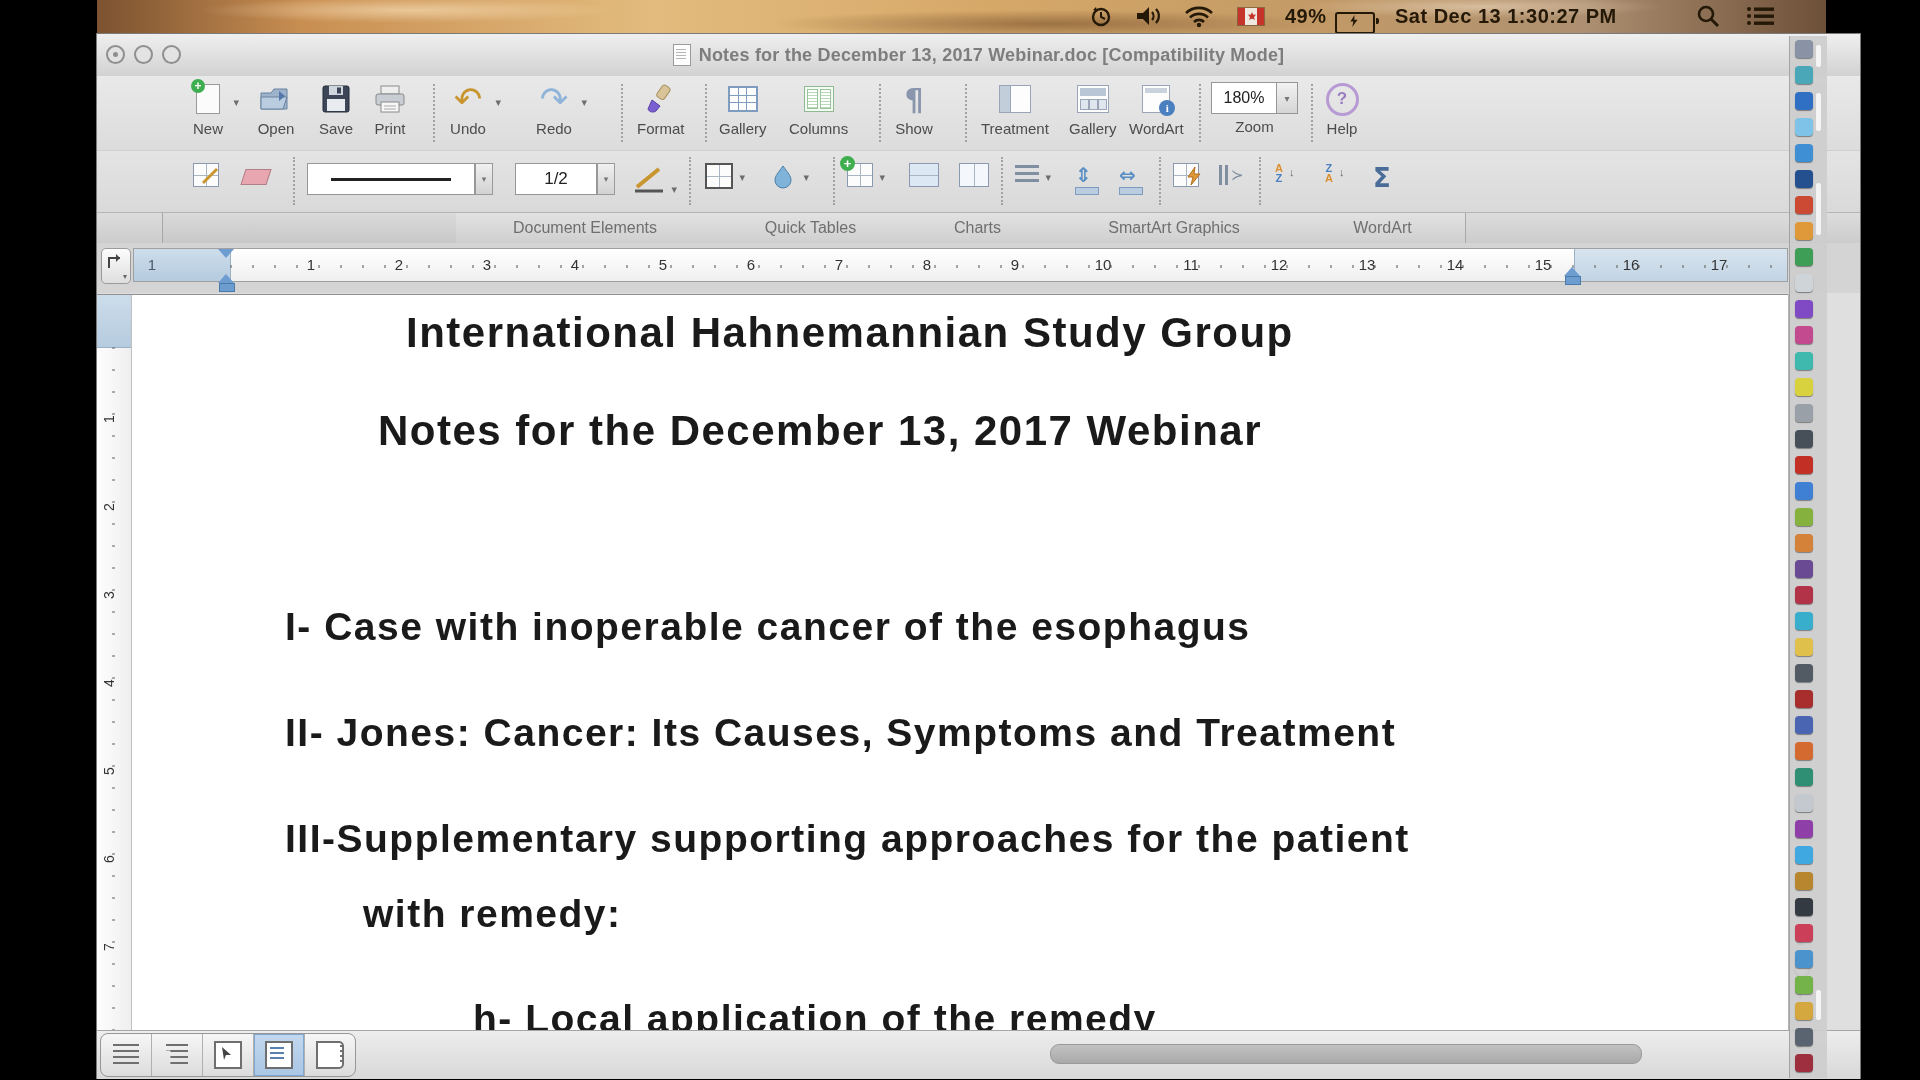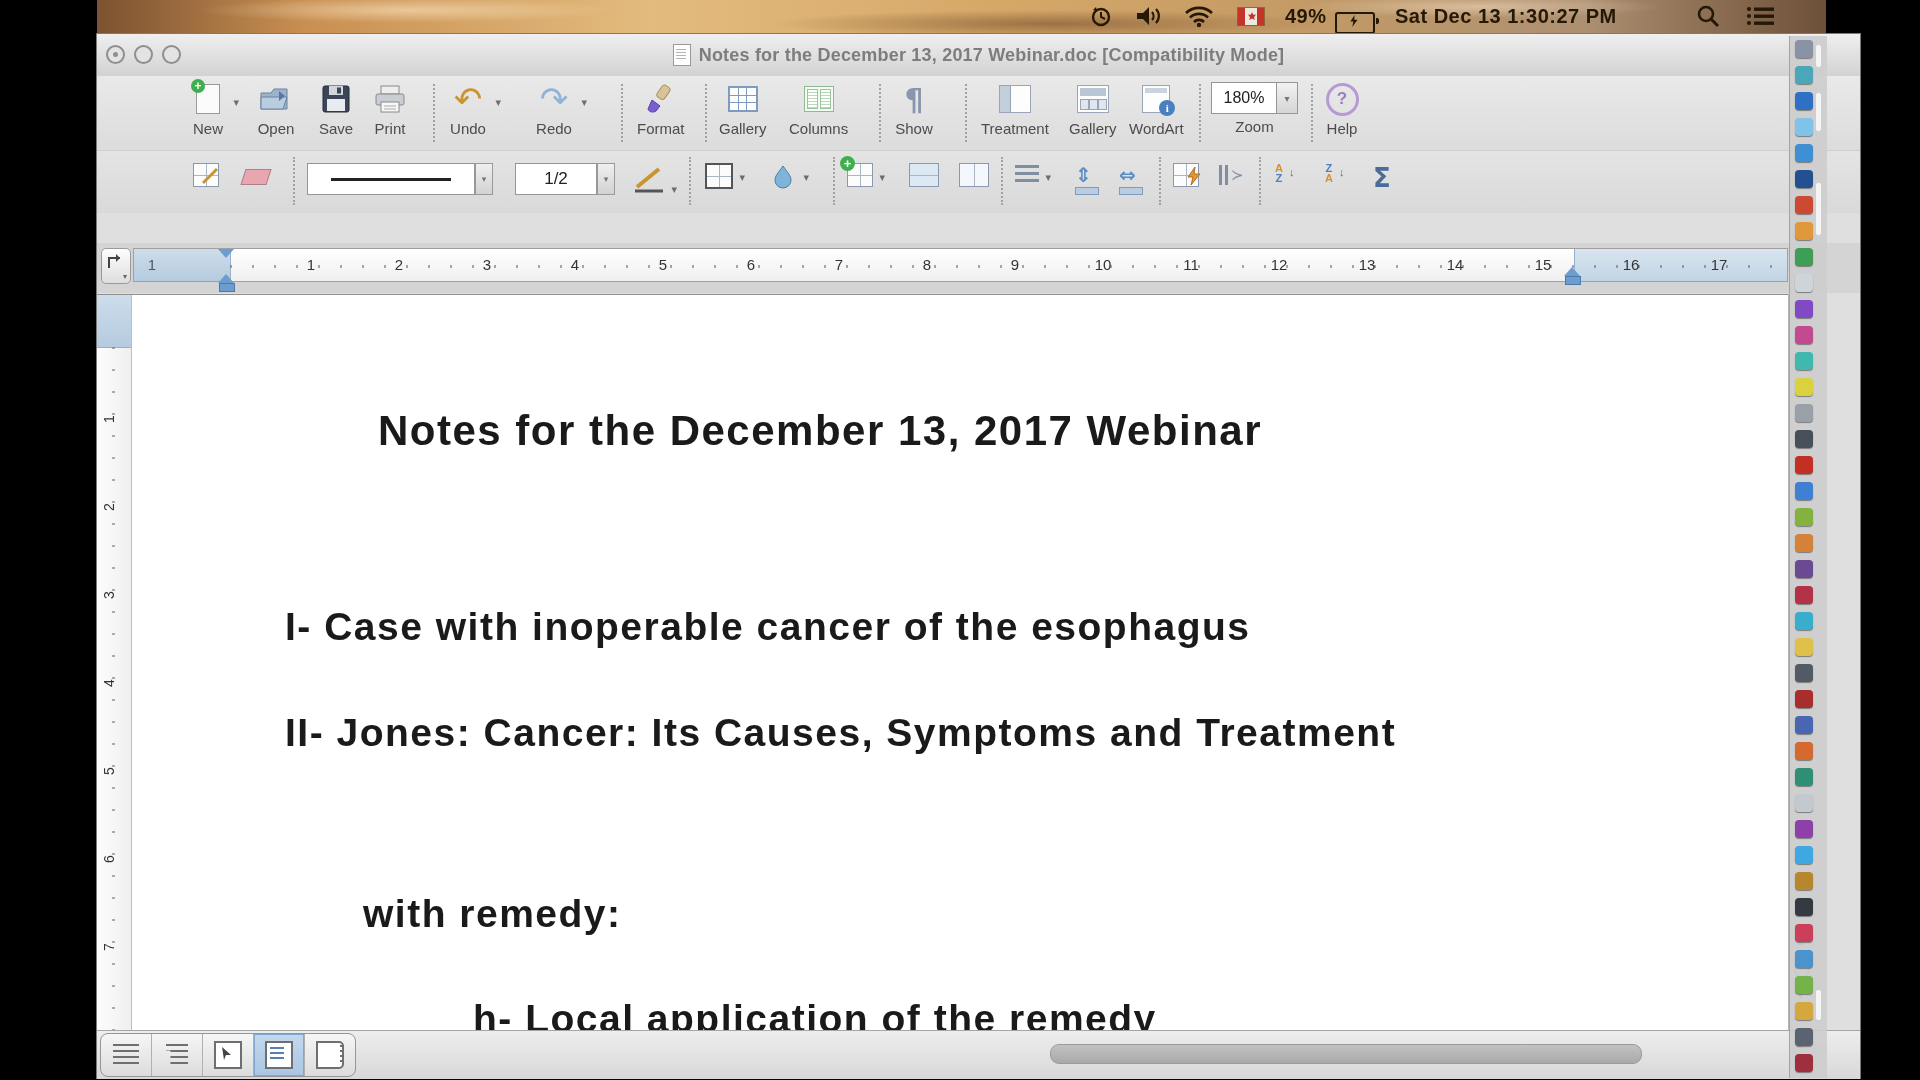--- a/index.html
+++ b/index.html
@@ -455,20 +455,28 @@
       <div class="t2 sort-ic" style="left:1228px;">
         <div style="color:#4a7fc0;">Z</div>
           <div style="color:#d98f2f;">A</div>
           <span style="position:absolute;left:14px;top:4px;color:#666;">↓</span>
       </div>
       <div class="t2" style="left:1276px;">
         <span class="glyph" style="font-size:26px;color:#4a6c99;font-weight:bold;">Σ</span>
       </div>
     </div>
 
+    <div id="tabrow" class="abs">
+      <div class="tab blank" style="left:65px;width:294px;"></div>
+      <div class="tab" style="left:359px;width:258px;">Document Elements</div>
+      <div class="tab" style="left:617px;width:193px;">Quick Tables</div>
+      <div class="tab" style="left:810px;width:141px;">Charts</div>
+      <div class="tab" style="left:951px;width:252px;">SmartArt Graphics</div>
+      <div class="tab" style="left:1203px;width:165px;">WordArt</div>
+    </div>
 
     <div id="rulerzone" class="abs">
       <div id="tabstop-sel" class="abs">
         <div class="larr"></div>
           <div class="tiny-dd">▾</div>
       </div>
       <div id="hruler" class="abs">
         <div class="margin-left"></div>
         <div class="margin-right"></div>
         <div class="ticks"></div>
@@ -521,23 +529,25 @@
         <div class="vnum" style="top: 4px;">1</div>
             <div class="vnum" style="top: 92px;">2</div>
             <div class="vnum" style="top: 180px;">3</div>
             <div class="vnum" style="top: 268px;">4</div>
             <div class="vnum" style="top: 356px;">5</div>
             <div class="vnum" style="top: 444px;">6</div>
             <div class="vnum" style="top: 532px;">7</div>
             <div class="vnum" style="top: 620px;">8</div>
           </div>
       </div>
+      <div class="docline doc-title" style="left:309px;top:14px;">International Hahnemannian Study Group</div>
       <div class="docline doc-title" style="left:281px;top:112px;">Notes for the December 13, 2017 Webinar</div>
       <div class="docline doc-body" style="left:188px;top:310px;">I-  Case with inoperable cancer of the esophagus</div>
       <div class="docline doc-body" style="left:188px;top:416px;">II- Jones: Cancer: Its Causes, Symptoms and Treatment</div>
+      <div class="docline doc-body" style="left:188px;top:522px;">III-Supplementary supporting approaches for the patient</div>
       <div class="docline doc-body" style="left:266px;top:597px;">with remedy:</div>
       <div class="docline doc-body" style="left:376px;top:702px;">h- Local application of the remedy</div>
     </div>
 
     <div id="vscroll" class="abs">
       <div class="vs-ctl" style="top:640px;">▲</div>
       <div class="vs-circle" style="top:668px;"></div>
       <div class="vs-ctl" style="top:694px;">▼</div>
     </div>
 

